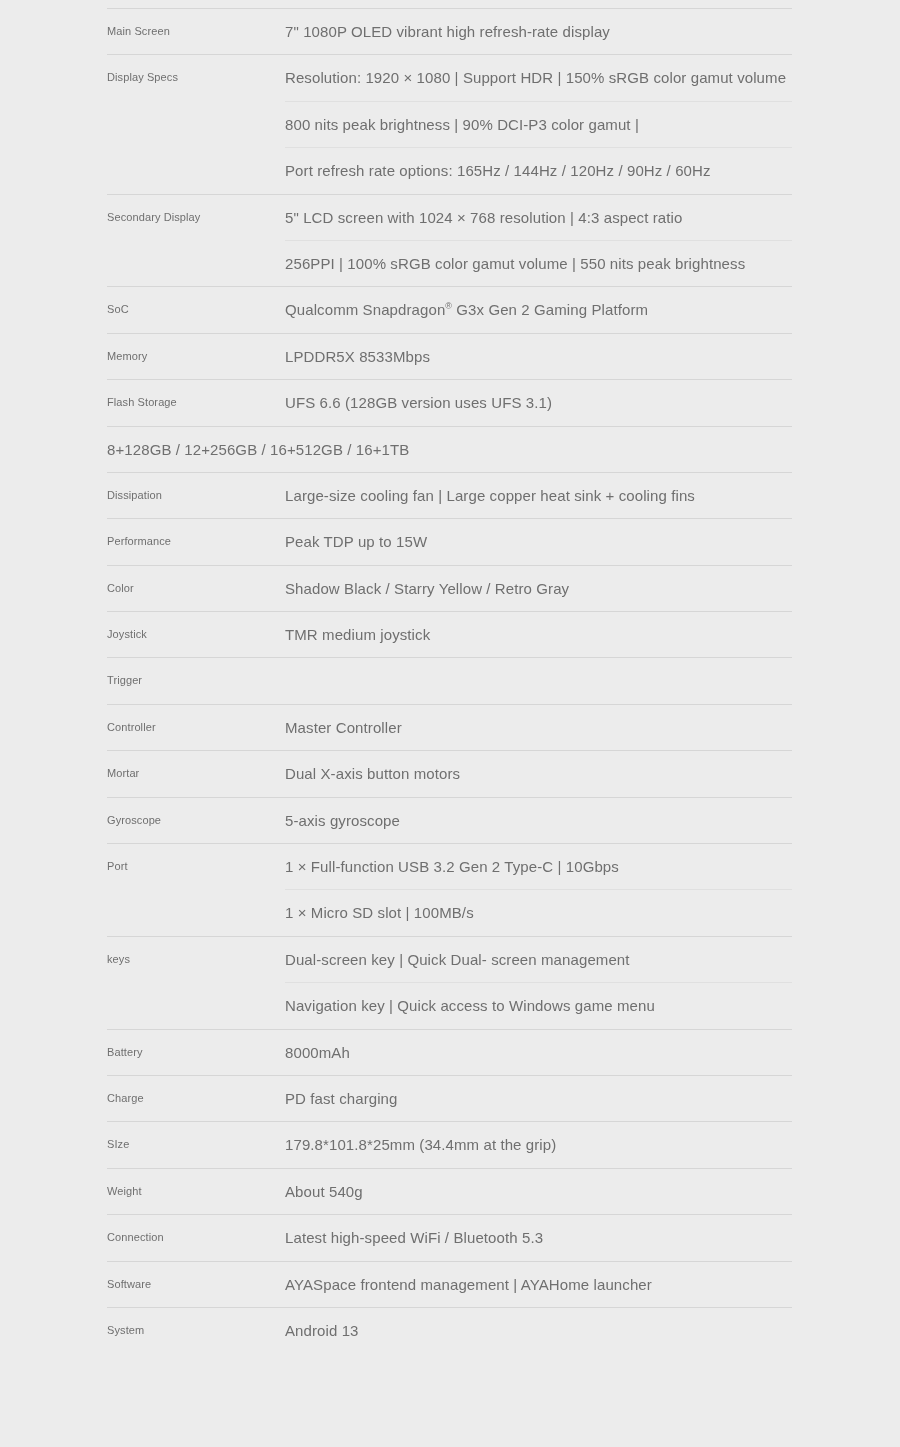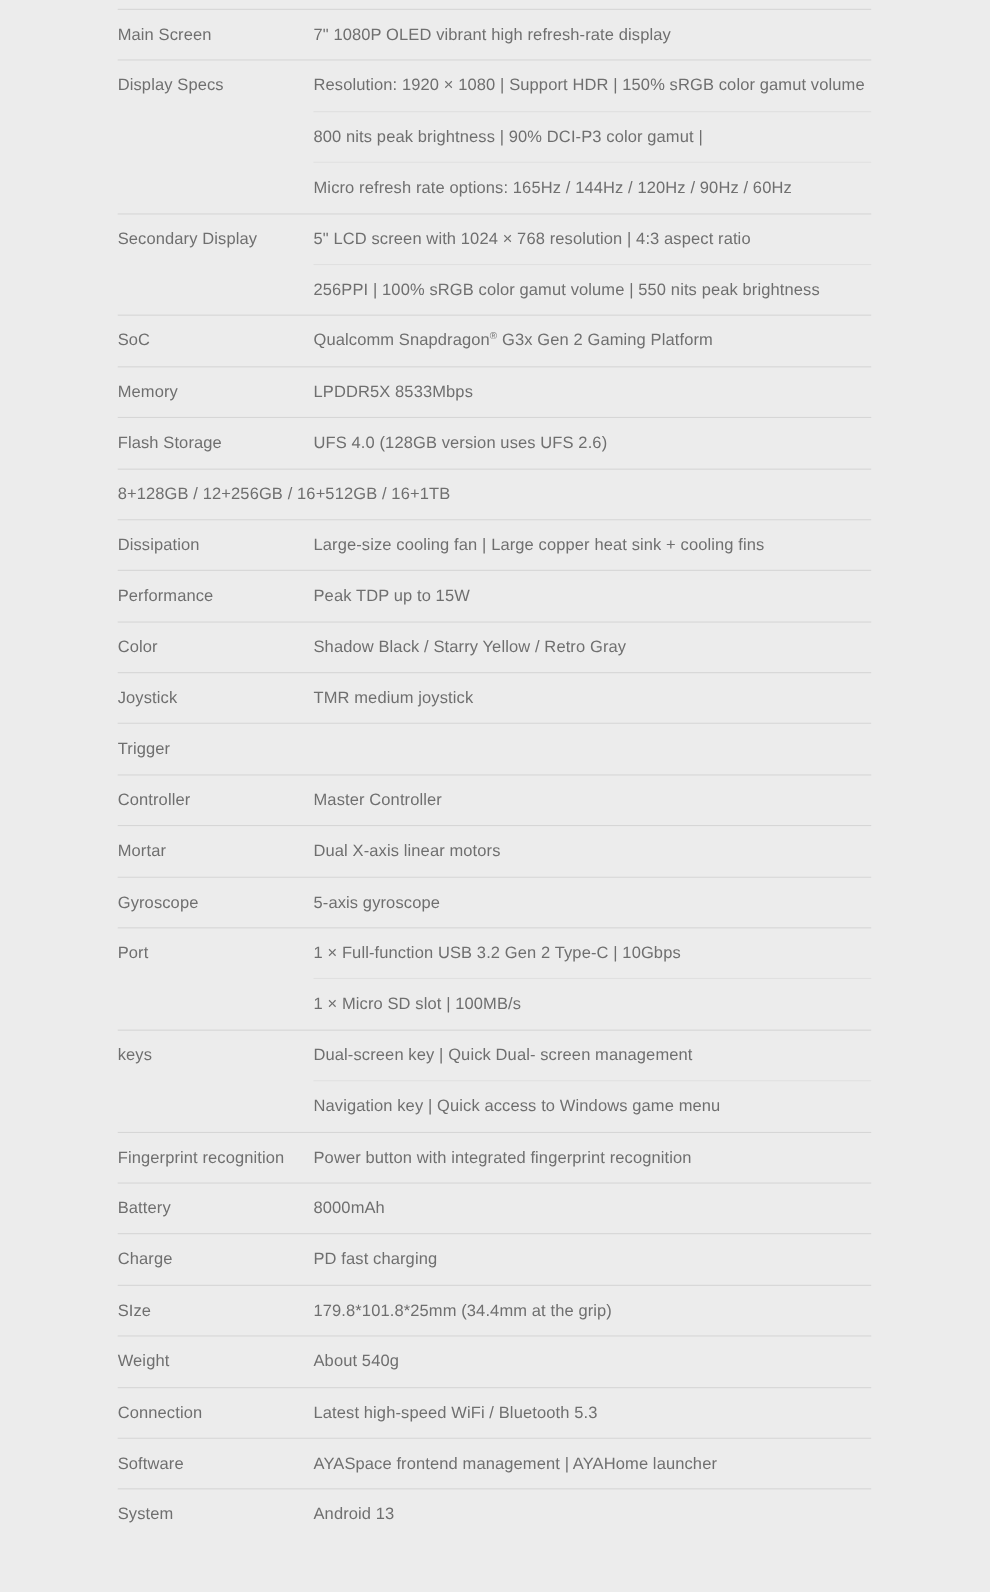--- a/index.html
+++ b/index.html
@@ -20,21 +20,21 @@
     display: flex;
     align-items: flex-start;
     border-top: 1px solid var(--group-divider, #d6d6d6);
   }
   .spec-label {
     flex: 0 0 178px;
     width: 178px;
     height: 45.4px;
     line-height: 45.4px;
     color: var(--text, #6f6f6f);
-    font-size: 15px;
+    font-size: 11px;
     letter-spacing: 0.1px;
     white-space: nowrap;
   }
   .spec-values {
     flex: 1;
     display: flex;
     flex-direction: column;
     min-width: 0;
   }
   .spec-value {
@@ -63,21 +63,21 @@
     <div class="spec-values">
         <div class="spec-value">7" 1080P OLED vibrant high refresh-rate display</div>
       </div>
   </div>
 
   <div class="spec-row">
     <div class="spec-label">Display Specs</div>
     <div class="spec-values">
         <div class="spec-value">Resolution: 1920 × 1080  |  Support HDR  |  150% sRGB color gamut volume</div>
         <div class="spec-value">800 nits peak brightness  |  90% DCI-P3 color gamut  |</div>
-        <div class="spec-value">Micro refresh rate options: 165Hz / 144Hz / 120Hz / 90Hz / 60Hz</div>
+        <div class="spec-value">Port refresh rate options: 165Hz / 144Hz / 120Hz / 90Hz / 60Hz</div>
       </div>
   </div>
 
   <div class="spec-row">
     <div class="spec-label">Secondary Display</div>
     <div class="spec-values">
         <div class="spec-value">5" LCD screen with 1024 × 768 resolution  |  4:3 aspect ratio</div>
         <div class="spec-value">256PPI  |  100% sRGB color gamut volume  |  550 nits peak brightness</div>
       </div>
   </div>
@@ -92,21 +92,21 @@
   <div class="spec-row">
     <div class="spec-label">Memory</div>
     <div class="spec-values">
         <div class="spec-value">LPDDR5X 8533Mbps</div>
       </div>
   </div>
 
   <div class="spec-row">
     <div class="spec-label">Flash Storage</div>
     <div class="spec-values">
-        <div class="spec-value">UFS 4.0 (128GB version uses UFS 2.6)</div>
+        <div class="spec-value">UFS 6.6 (128GB version uses UFS 3.1)</div>
       </div>
   </div>
 
   <div class="spec-row">
     <div class="spec-values">
         <div class="spec-value">8+128GB / 12+256GB / 16+512GB / 16+1TB</div>
       </div>
   </div>
 
   <div class="spec-row">
@@ -144,21 +144,21 @@
   <div class="spec-row">
     <div class="spec-label">Controller</div>
     <div class="spec-values">
         <div class="spec-value">Master Controller</div>
       </div>
   </div>
 
   <div class="spec-row">
     <div class="spec-label">Mortar</div>
     <div class="spec-values">
-        <div class="spec-value">Dual X-axis linear motors</div>
+        <div class="spec-value">Dual X-axis button motors</div>
       </div>
   </div>
 
   <div class="spec-row">
     <div class="spec-label">Gyroscope</div>
     <div class="spec-values">
         <div class="spec-value">5-axis gyroscope</div>
       </div>
   </div>
 
@@ -171,26 +171,20 @@
   </div>
 
   <div class="spec-row">
     <div class="spec-label">keys</div>
     <div class="spec-values">
         <div class="spec-value">Dual-screen key | Quick Dual- screen management</div>
         <div class="spec-value">Navigation key | Quick access to Windows game menu</div>
       </div>
   </div>
 
-  <div class="spec-row">
-    <div class="spec-label">Fingerprint recognition</div>
-    <div class="spec-values">
-        <div class="spec-value">Power button with integrated fingerprint recognition</div>
-      </div>
-  </div>
 
   <div class="spec-row">
     <div class="spec-label">Battery</div>
     <div class="spec-values">
         <div class="spec-value">8000mAh</div>
       </div>
   </div>
 
   <div class="spec-row">
     <div class="spec-label">Charge</div>

